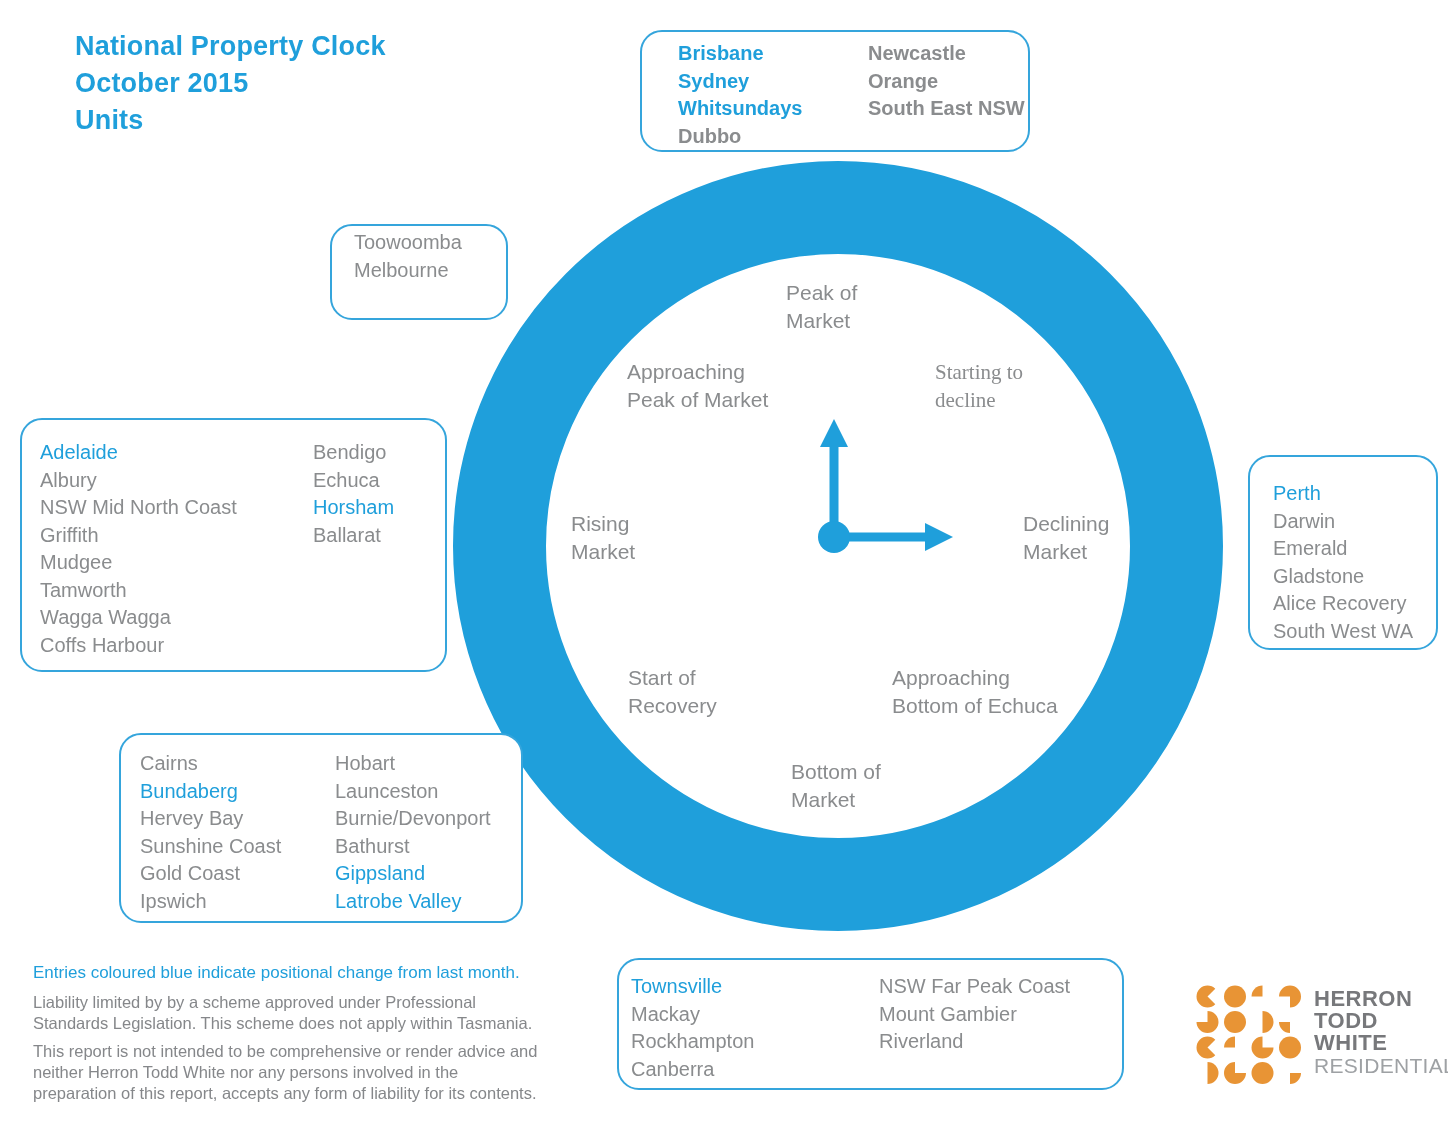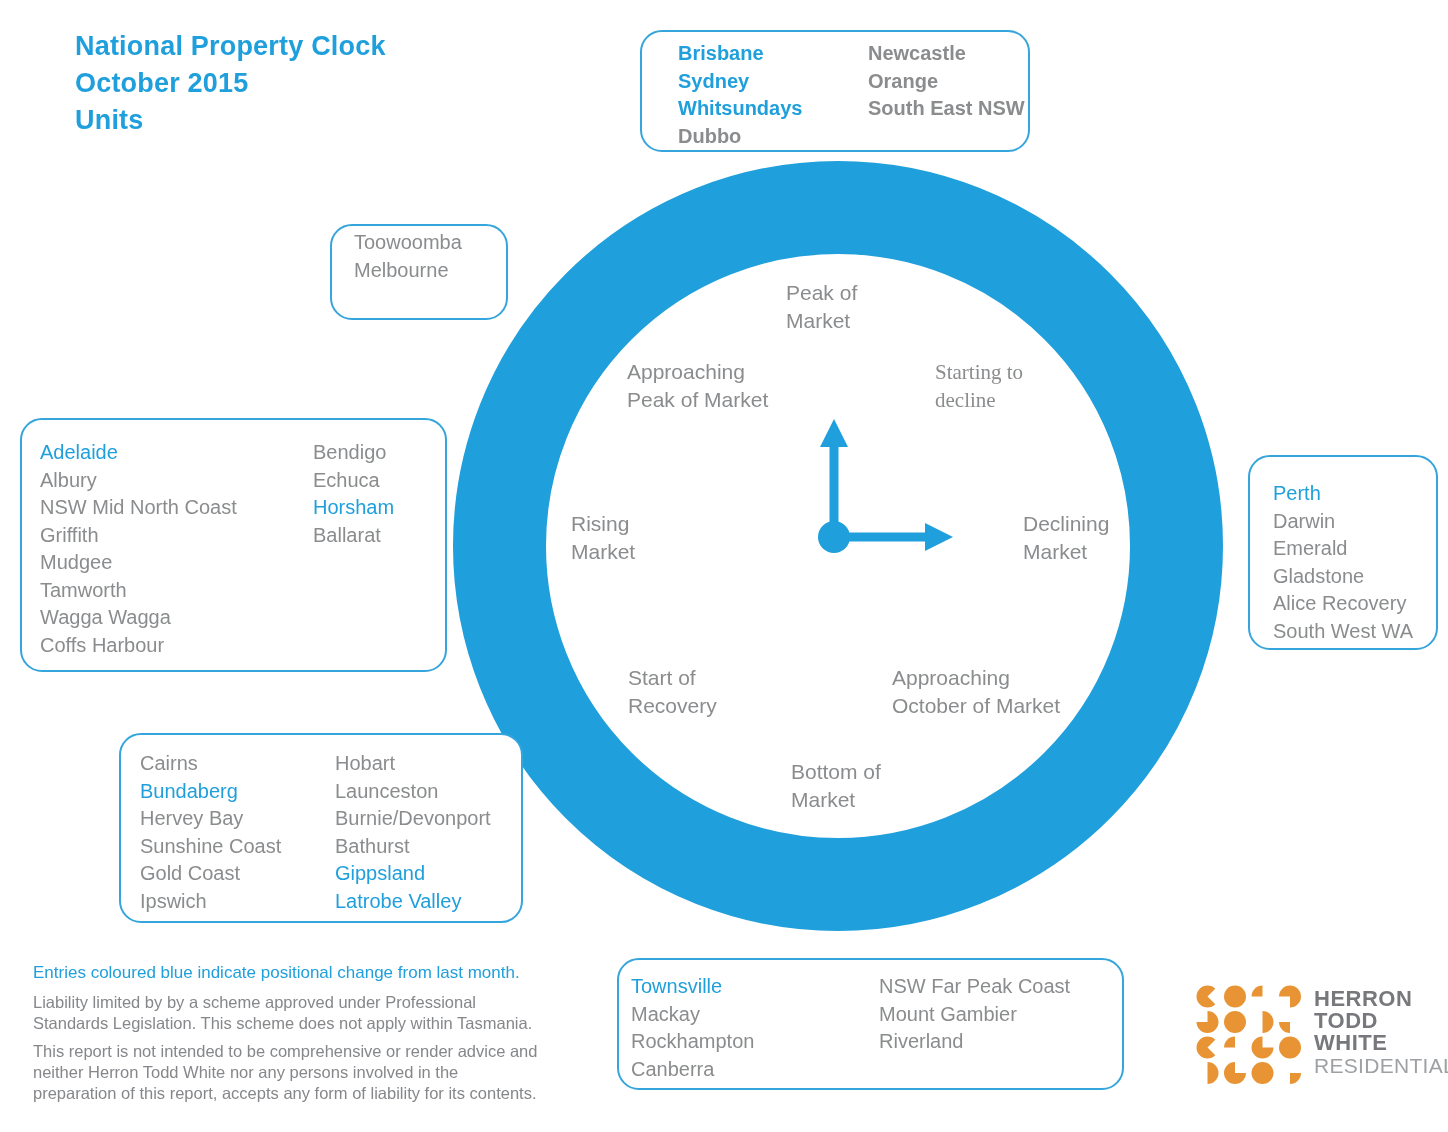--- a/index.html
+++ b/index.html
@@ -87,21 +87,21 @@
   <div class="clabel lb-starting">
     <div>Starting to</div>
     <div>decline</div>
   </div>
   <div class="clabel lb-declining">
     <div>Declining</div>
     <div>Market</div>
   </div>
   <div class="clabel lb-appr-bottom">
     <div>Approaching</div>
-    <div>October of Market</div>
+    <div>Bottom of Echuca</div>
   </div>
   <div class="clabel lb-bottom">
     <div>Bottom of</div>
     <div>Market</div>
   </div>
   <div class="clabel lb-start-recovery">
     <div>Start of</div>
     <div>Recovery</div>
   </div>
   <div class="clabel lb-rising">

